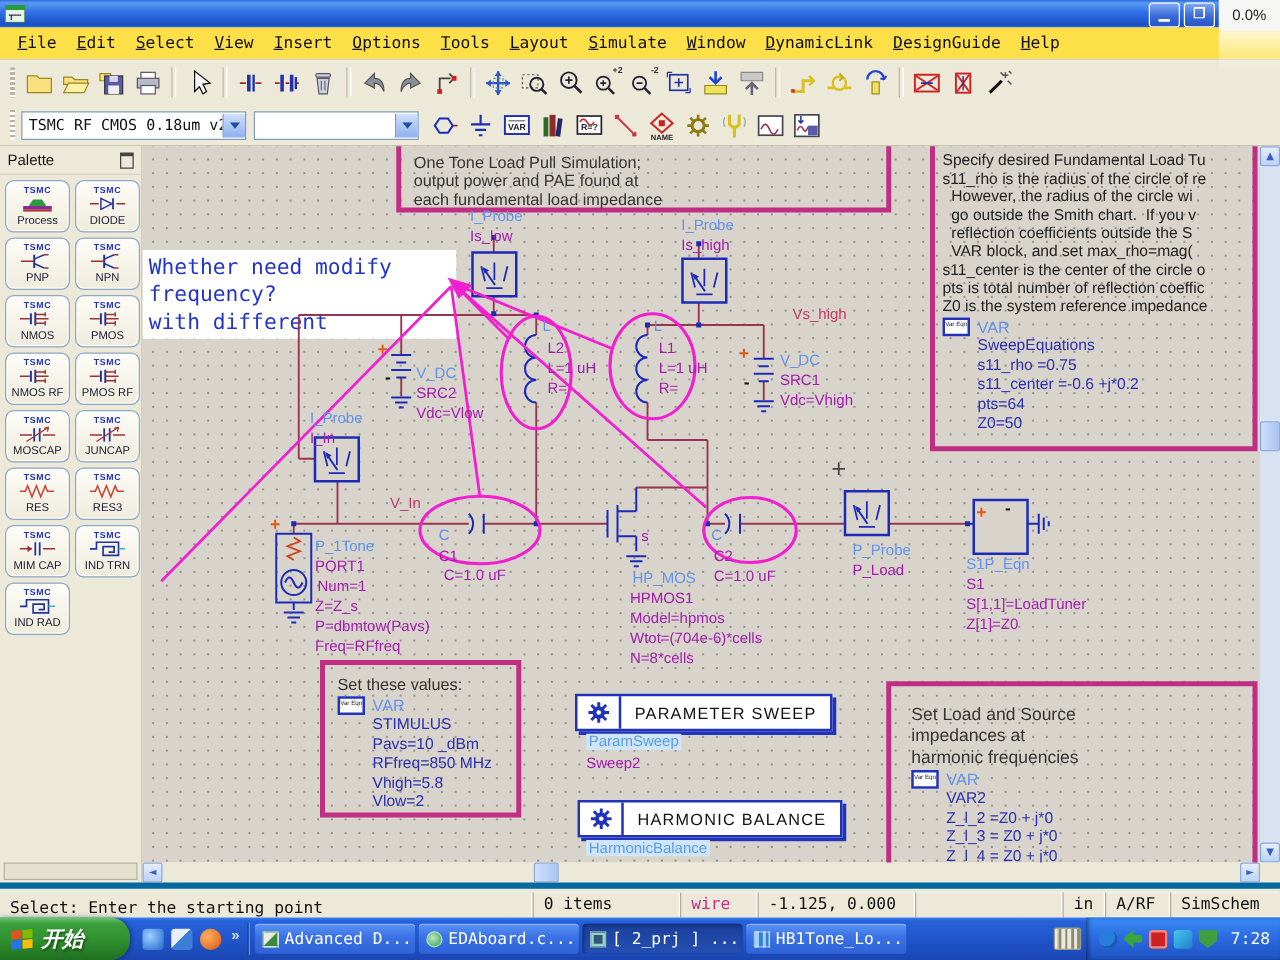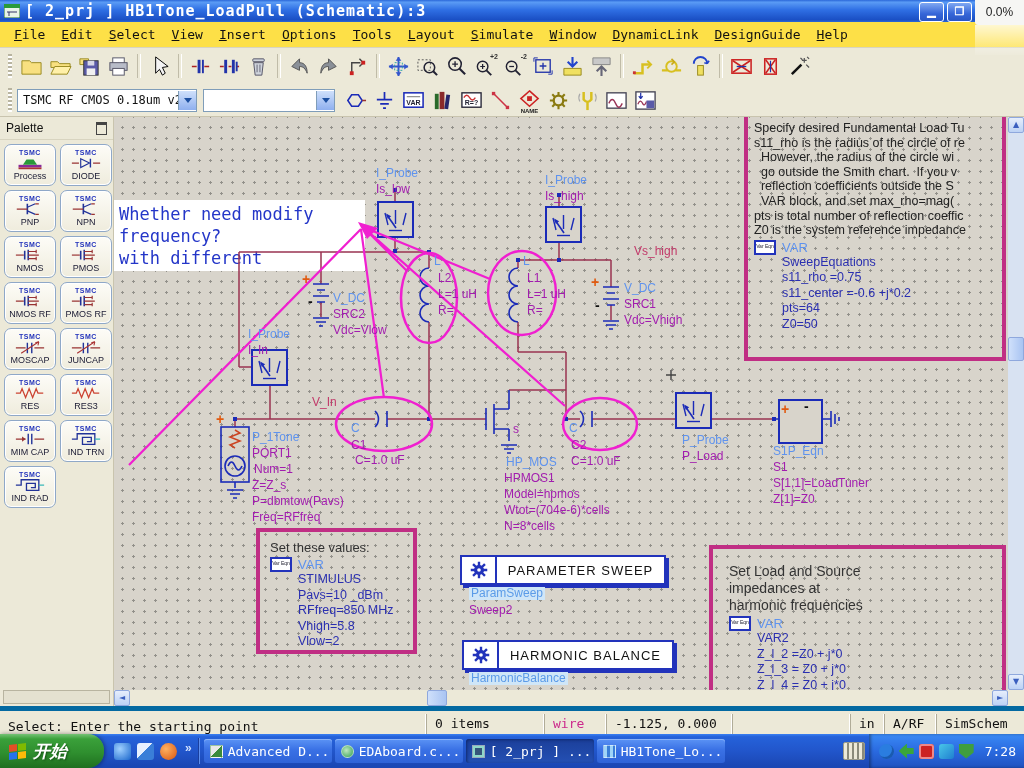--- a/index.html
+++ b/index.html
@@ -375,21 +375,20 @@
 </svg>
 
 <div class="screen">
 
   <div class="titlebar">
     <svg class="titleicon" viewBox="0 0 16 14">
         <rect x="0" y="0" width="16" height="14" fill="#e8f4e8" stroke="#1a6a2a"></rect>
         <rect x="0" y="0" width="16" height="4" fill="#2a9a3a"></rect>
         <path d="M3,8 h10 M5,8 v4" stroke="#336" fill="none"></path>
       </svg>
-    <span class="title">[ 2_prj ] HB1Tone_LoadPull (Schematic):3</span>
     <span class="winbtns">
       <span class="wbtn">▁</span>
       <span class="wbtn">❐</span>
     </span>
   </div>
   <div class="overlay">0.0%</div>
   <div class="overlay-tail"></div>
 
   <div class="menubar" id="menubar">
       <div class="menu-item">File</div>
@@ -759,28 +758,34 @@
             </div>
             <div class="pal-label">IND RAD</div>
           </div>
         </div>
       <div class="palette-well"></div>
     </div>
 
     <div class="canvas">
       <div class="gridlayer"></div>
 
+      <div class="note" style="left:203px;top:-5px;width:396px;height:58px;padding:6px 0 0 10px;">
+        <div class="nline">One Tone Load Pull Simulation;</div>
+        <div class="nline">output power and PAE found at</div>
+        <div class="nline">each fundamental load impedance</div>
+      </div>
 
       <div class="note note-right" style="left:630px;top:-5px;width:262px;height:249px;padding:5px 0 0 6px;">
         <div class="nline">Specify desired Fundamental Load Tu</div>
         <div class="nline">s11_rho is the radius of the circle of re</div>
         <div class="nline">  However, the radius of the circle wi</div>
         <div class="nline">  go outside the Smith chart.  If you v</div>
         <div class="nline">  reflection coefficients outside the S</div>
         <div class="nline">  VAR block, and set max_rho=mag(</div>
+        <div class="nline">s11_center is the center of the circle o</div>
         <div class="nline">pts is total number of reflection coeffic</div>
         <div class="nline">Z0 is the system reference impedance</div>
         <div class="varrow">
           <span class="vareqn">Var Eqn</span>
           <span class="vlines">
             <div class="vtype">VAR</div>
             <div class="vname">SweepEquations</div>
             <div class="vparam">s11_rho =0.75</div>
             <div class="vparam">s11_center =-0.6 +j*0.2</div>
             <div class="vparam">pts=64</div>

